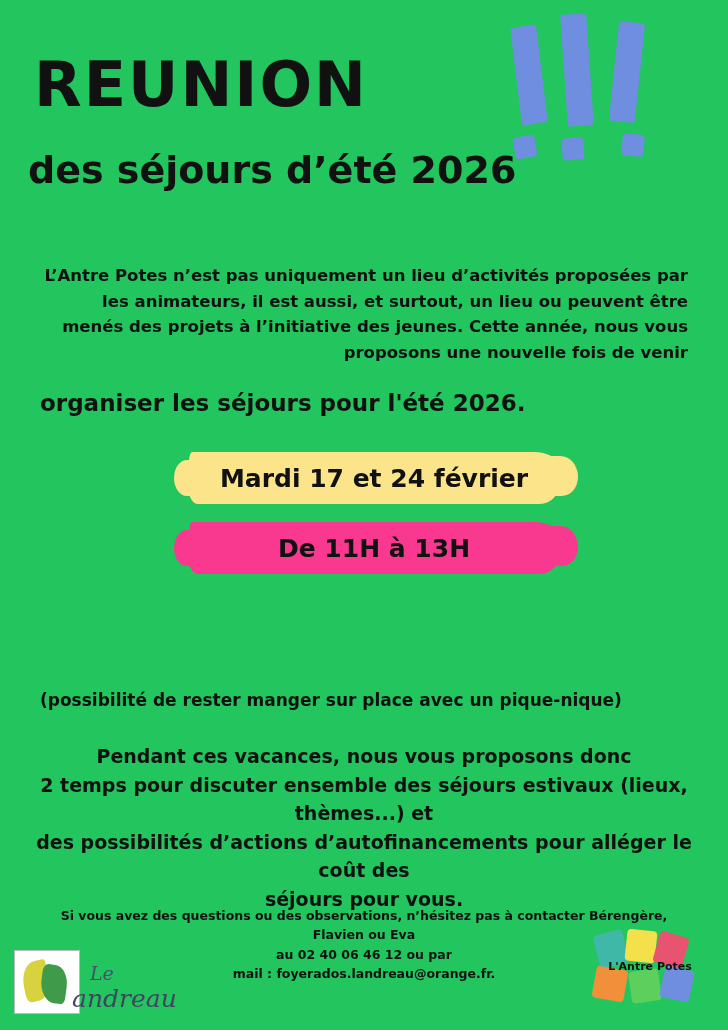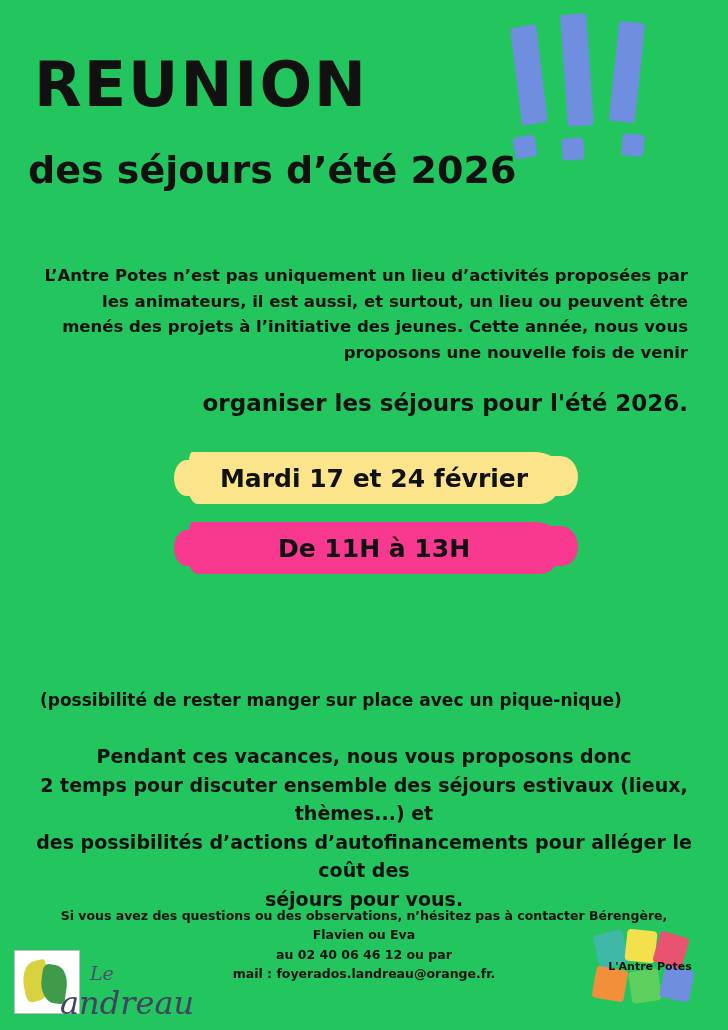--- a/index.html
+++ b/index.html
@@ -75,21 +75,21 @@
     line-height: 1.55;
     color: #111;
     font-weight: 600;
   }
 
   .headline {
     position: absolute;
     left: 40px;
     top: 390px;
     width: 648px;
-    text-align: right;
+    text-align: left;
     font-size: 23px;
     font-weight: bold;
     color: #111;
   }
 
   .bands {
     position: absolute;
     left: 12px;
     top: 452px;
     width: 728px;
@@ -221,23 +221,23 @@
     position: absolute;
     left: 76px;
     top: 12px;
     font-size: 19px;
     font-style: italic;
     color: #4a4f6a;
     font-family: "DejaVu Serif", serif;
   }
   .logo-landreau .txt-landreau {
     position: absolute;
-    left: 46px;
+    left: 58px;
     top: 34px;
-    font-size: 32px;
+    font-size: 25px;
     font-style: italic;
     color: #3f4460;
     font-family: "DejaVu Serif", serif;
   }
 
   .logo-antre {
     position: absolute;
     right: 18px;
     bottom: 22px;
     width: 120px;

